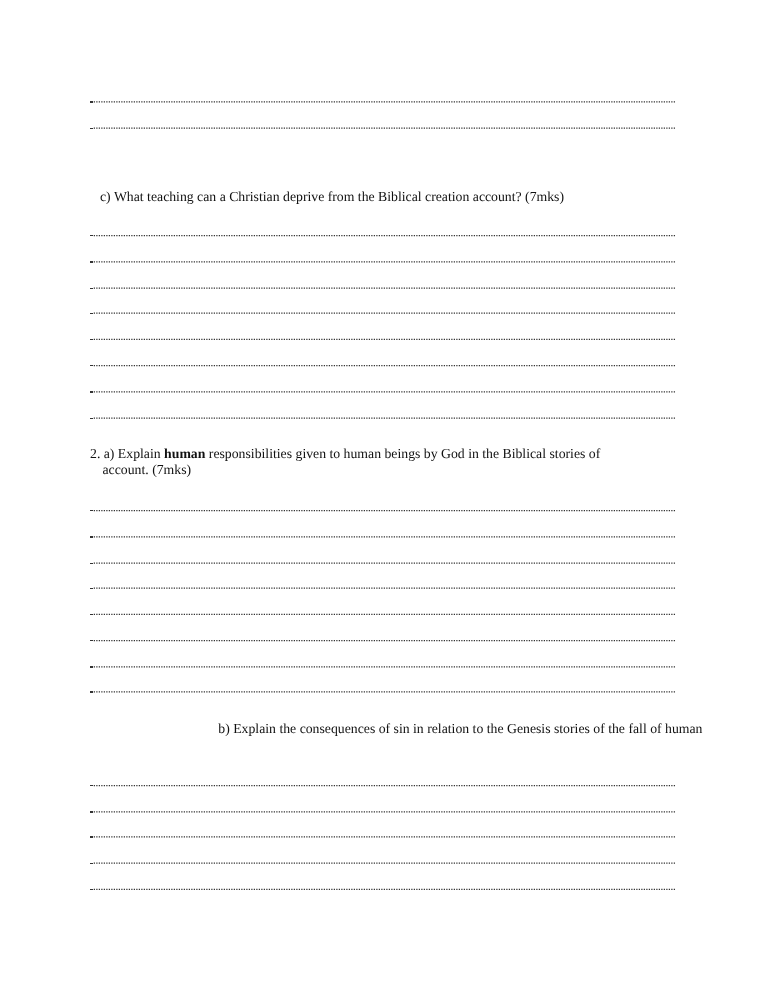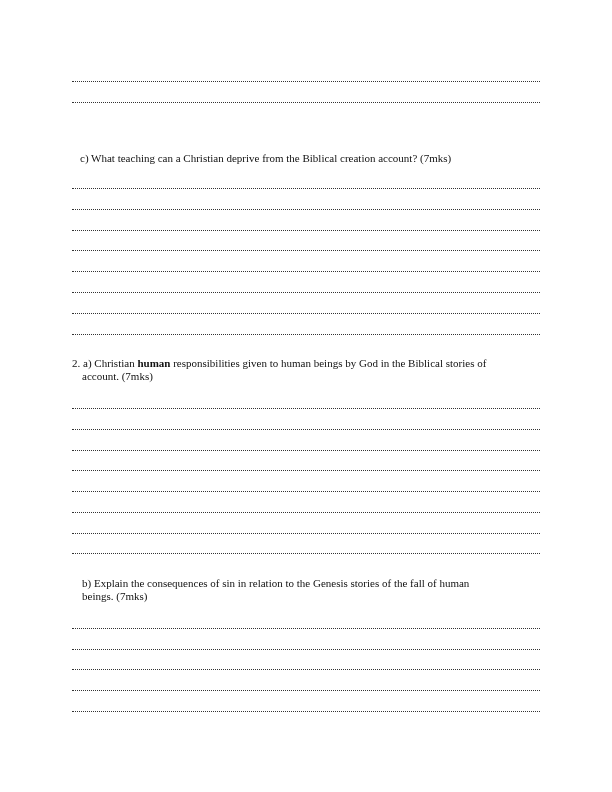--- a/index.html
+++ b/index.html
@@ -55,39 +55,38 @@
   <div class="line" style="top:230px"></div>
   <div class="line" style="top:250px"></div>
   <div class="line" style="top:271px"></div>
   <div class="line" style="top:292px"></div>
   <div class="line" style="top:313px"></div>
   <div class="line" style="top:334px"></div>
 
   <div class="q" style="left:72px; top:357px; width:480px;">
     <span>2.</span>
     <span>a)</span>
-    <span>Christian</span>
+    <span>Explain</span>
     <b>human</b>
     <span>responsibilities given to human beings by God in the Biblical stories of</span>
     <span class="indent">account. (7mks)</span>
   </div>
 
   <div class="line" style="top:408px"></div>
   <div class="line" style="top:429px"></div>
   <div class="line" style="top:450px"></div>
   <div class="line" style="top:470px"></div>
   <div class="line" style="top:491px"></div>
   <div class="line" style="top:512px"></div>
   <div class="line" style="top:533px"></div>
   <div class="line" style="top:553px"></div>
 
-  <div class="q" style="left:82px; top:577px; width:470px;">
+  <div class="q" style="left:92px; top:577px; width:470px;text-align:right;">
     <span>b)</span>
     <span>Explain the consequences of sin in relation to the Genesis stories of the fall of human</span>
-    <span style="display:block;">beings. (7mks)</span>
   </div>
 
   <div class="line" style="top:628px"></div>
   <div class="line" style="top:649px"></div>
   <div class="line" style="top:669px"></div>
   <div class="line" style="top:690px"></div>
   <div class="line" style="top:711px"></div>
 
 </div>
 

